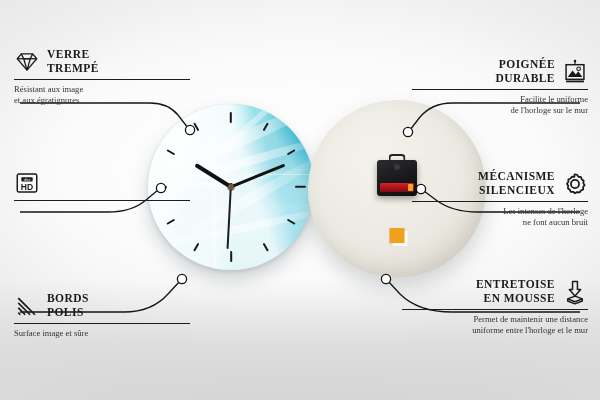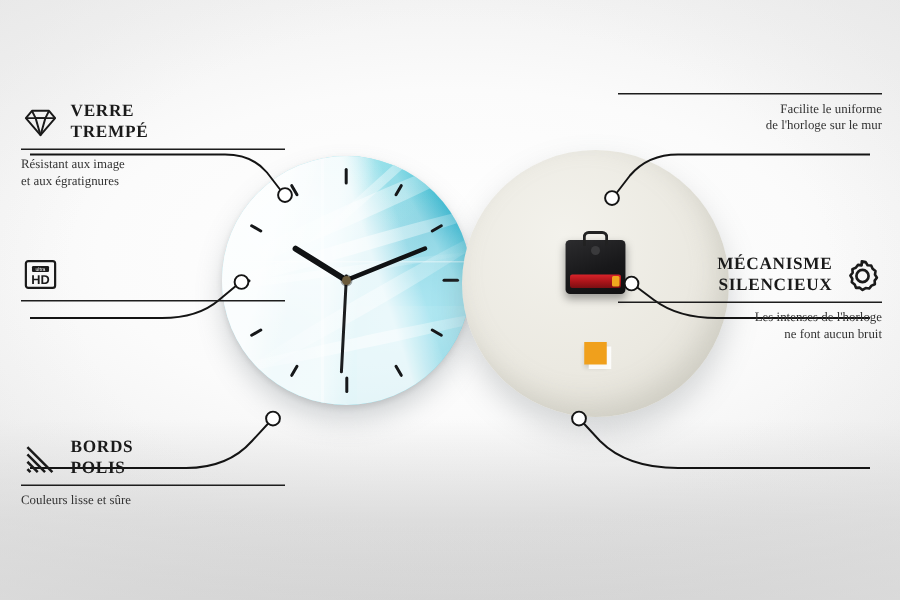--- a/index.html
+++ b/index.html
@@ -206,21 +206,21 @@
     <path d="M580 103 L452 103 Q432 103 420 117 L410 130"></path>
     <circle cx="408" cy="132" r="4.6"></circle>
 
     <path d="M580 212 L478 212 Q452 212 436 200 L424 191"></path>
     <circle cx="421" cy="189" r="4.6"></circle>
 
     <path d="M580 312 L452 312 Q418 312 400 294 L388 281"></path>
     <circle cx="386" cy="279" r="4.6"></circle>
   </svg>
 
-  <div class="callout left" style="top:68px;">
+  <div class="callout left" style="top:48px;">
     <div class="co-head">
       <svg class="ico" viewBox="0 0 32 32">
         <g fill="none" stroke="#1a1a1a" stroke-width="1.6" stroke-linejoin="round">
           <path d="M4 12 L16 26 L28 12 L23 6 L9 6 Z"></path>
           <path d="M4 12 H28"></path>
             <path d="M9 6 L12 12 L16 26"></path>
             <path d="M23 6 L20 12 L16 26"></path>
           <path d="M12 12 H20"></path>
         </g>
       </svg>
@@ -251,24 +251,36 @@
           <path d="M6 7 L25 26"></path>
             <path d="M6 13 L19 26"></path>
             <path d="M6 19 L13 26"></path>
             <path d="M6 25 L7 26"></path>
         </g>
       </svg>
       <div class="co-title">BORDS
 POLIS</div>
     </div>
     <div class="co-rule"></div>
-    <div class="co-sub">Couleurs lisse et sûre</div>
+    <div class="co-sub">Surface image et sûre</div>
   </div>
 
   <div class="callout right" style="top:58px;">
+    <div class="co-head">
+      <svg class="ico" viewBox="0 0 32 32">
+        <path d="M16 3 L16 7" stroke="#1a1a1a" stroke-width="1.4"></path>
+        <circle cx="16" cy="2.6" r="1.6" fill="#1a1a1a"></circle>
+        <rect x="5" y="7" width="22" height="18" fill="none" stroke="#1a1a1a" stroke-width="1.8"></rect>
+        <path d="M7 22 L13 14 L17 19 L20 15 L25 22 Z" fill="#1a1a1a"></path>
+        <circle cx="20.5" cy="12" r="2.2" fill="none" stroke="#1a1a1a" stroke-width="1.4"></circle>
+        <rect x="5" y="26.5" width="22" height="2.2" fill="#1a1a1a"></rect>
+      </svg>
+      <div class="co-title">POIGNÉE
+DURABLE</div>
+    </div>
     <div class="co-rule"></div>
     <div class="co-sub">Facilite le uniforme
 de l'horloge sur le mur</div>
   </div>
 
   <div class="callout right" style="top:170px;">
     <div class="co-head">
       <svg class="ico" viewBox="0 0 32 32">
         <g fill="none" stroke="#1a1a1a" stroke-width="2.2" stroke-linejoin="round">
           <path d="M16 4 l3.2 .6 1.6 2.6 3 .2 1.2 2.8 2.4 1.9 -.4 3 1.6 2.6 -1.9 2.4 .2 3 -2.8 1.2 -1.9 2.4 -3 -.4 -2.6 1.6 -2.4-1.9 -3 .2 -1.2-2.8 -2.4-1.9 .4-3 -1.6-2.6 1.9-2.4 -.2-3 2.8-1.2 1.9-2.4 3 .4z" transform="translate(-.6,-.4) scale(.98) translate(.4,.5)"></path>
@@ -276,14 +288,30 @@
         </g>
       </svg>
       <div class="co-title">MÉCANISME
 SILENCIEUX</div>
     </div>
     <div class="co-rule"></div>
     <div class="co-sub">Les intenses de l'horloge
 ne font aucun bruit</div>
   </div>
 
+  <div class="callout right" style="top:278px;width:186px;">
+    <div class="co-head">
+      <svg class="ico" viewBox="0 0 32 32">
+        <g fill="none" stroke="#1a1a1a" stroke-width="1.8" stroke-linejoin="round">
+          <path d="M13 3 h6 v10 h4 l-7 8 -7 -8 h4 z"></path>
+          <path d="M16 21 l9 3.5 -9 3.5 -9 -3.5 z"></path>
+          <path d="M7 24.5 v2.6 l9 3.5 9 -3.5 v-2.6"></path>
+        </g>
+      </svg>
+      <div class="co-title">ENTRETOISE
+EN MOUSSE</div>
+    </div>
+    <div class="co-rule"></div>
+    <div class="co-sub">Permet de maintenir une distance
+uniforme entre l'horloge et le mur</div>
+  </div>
 
 </div>
 
 </body></html>

